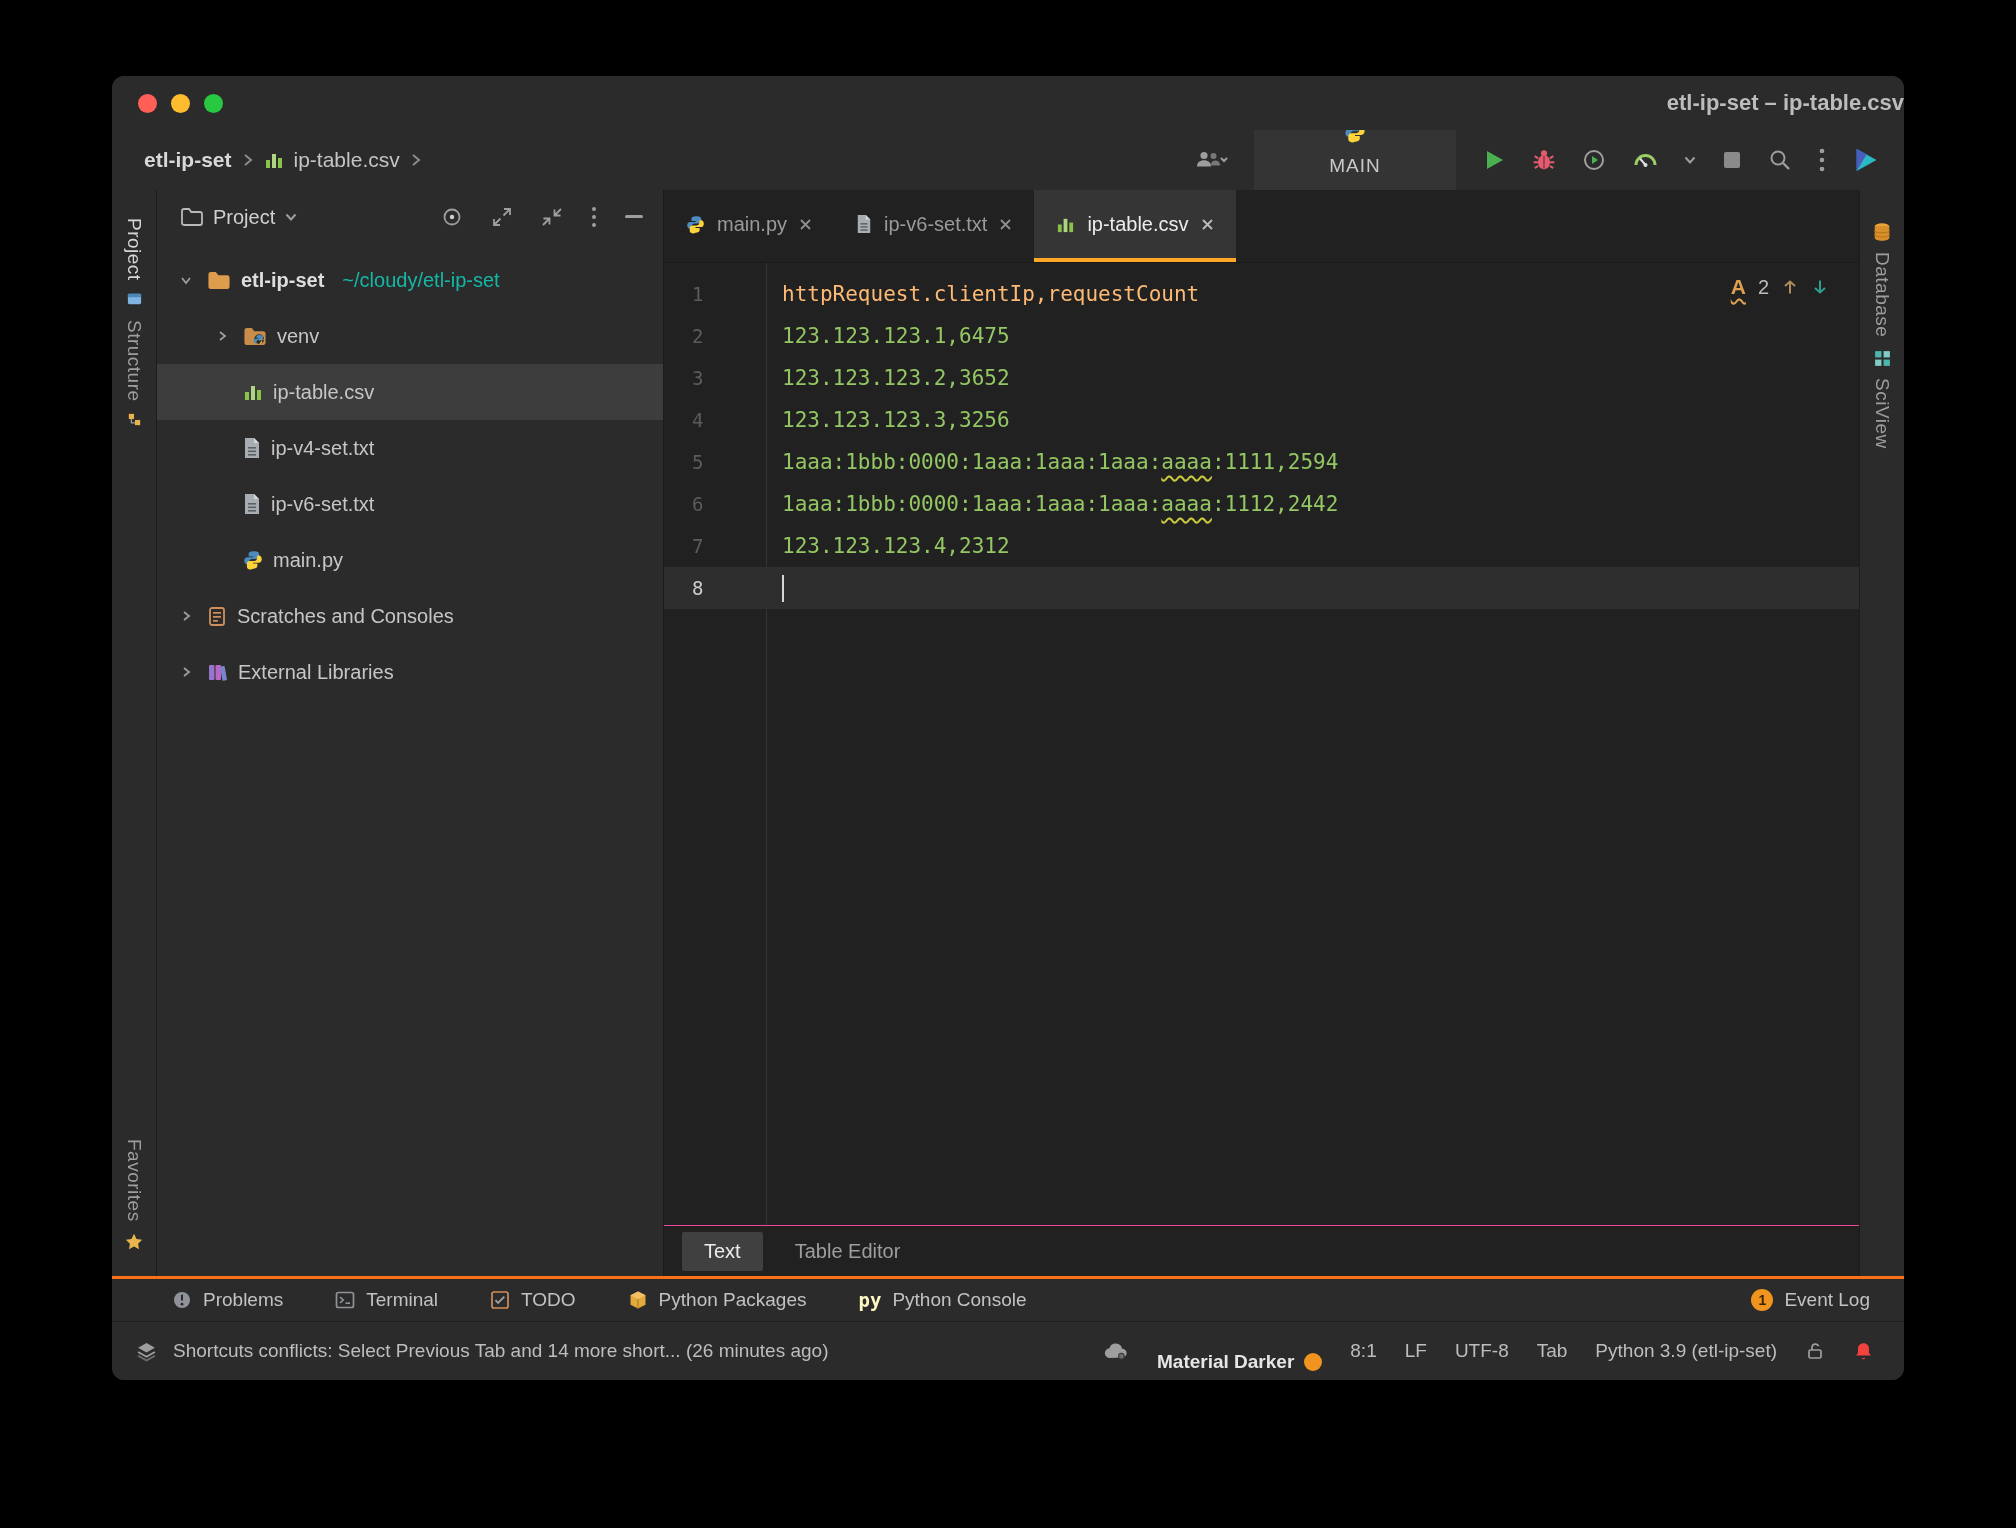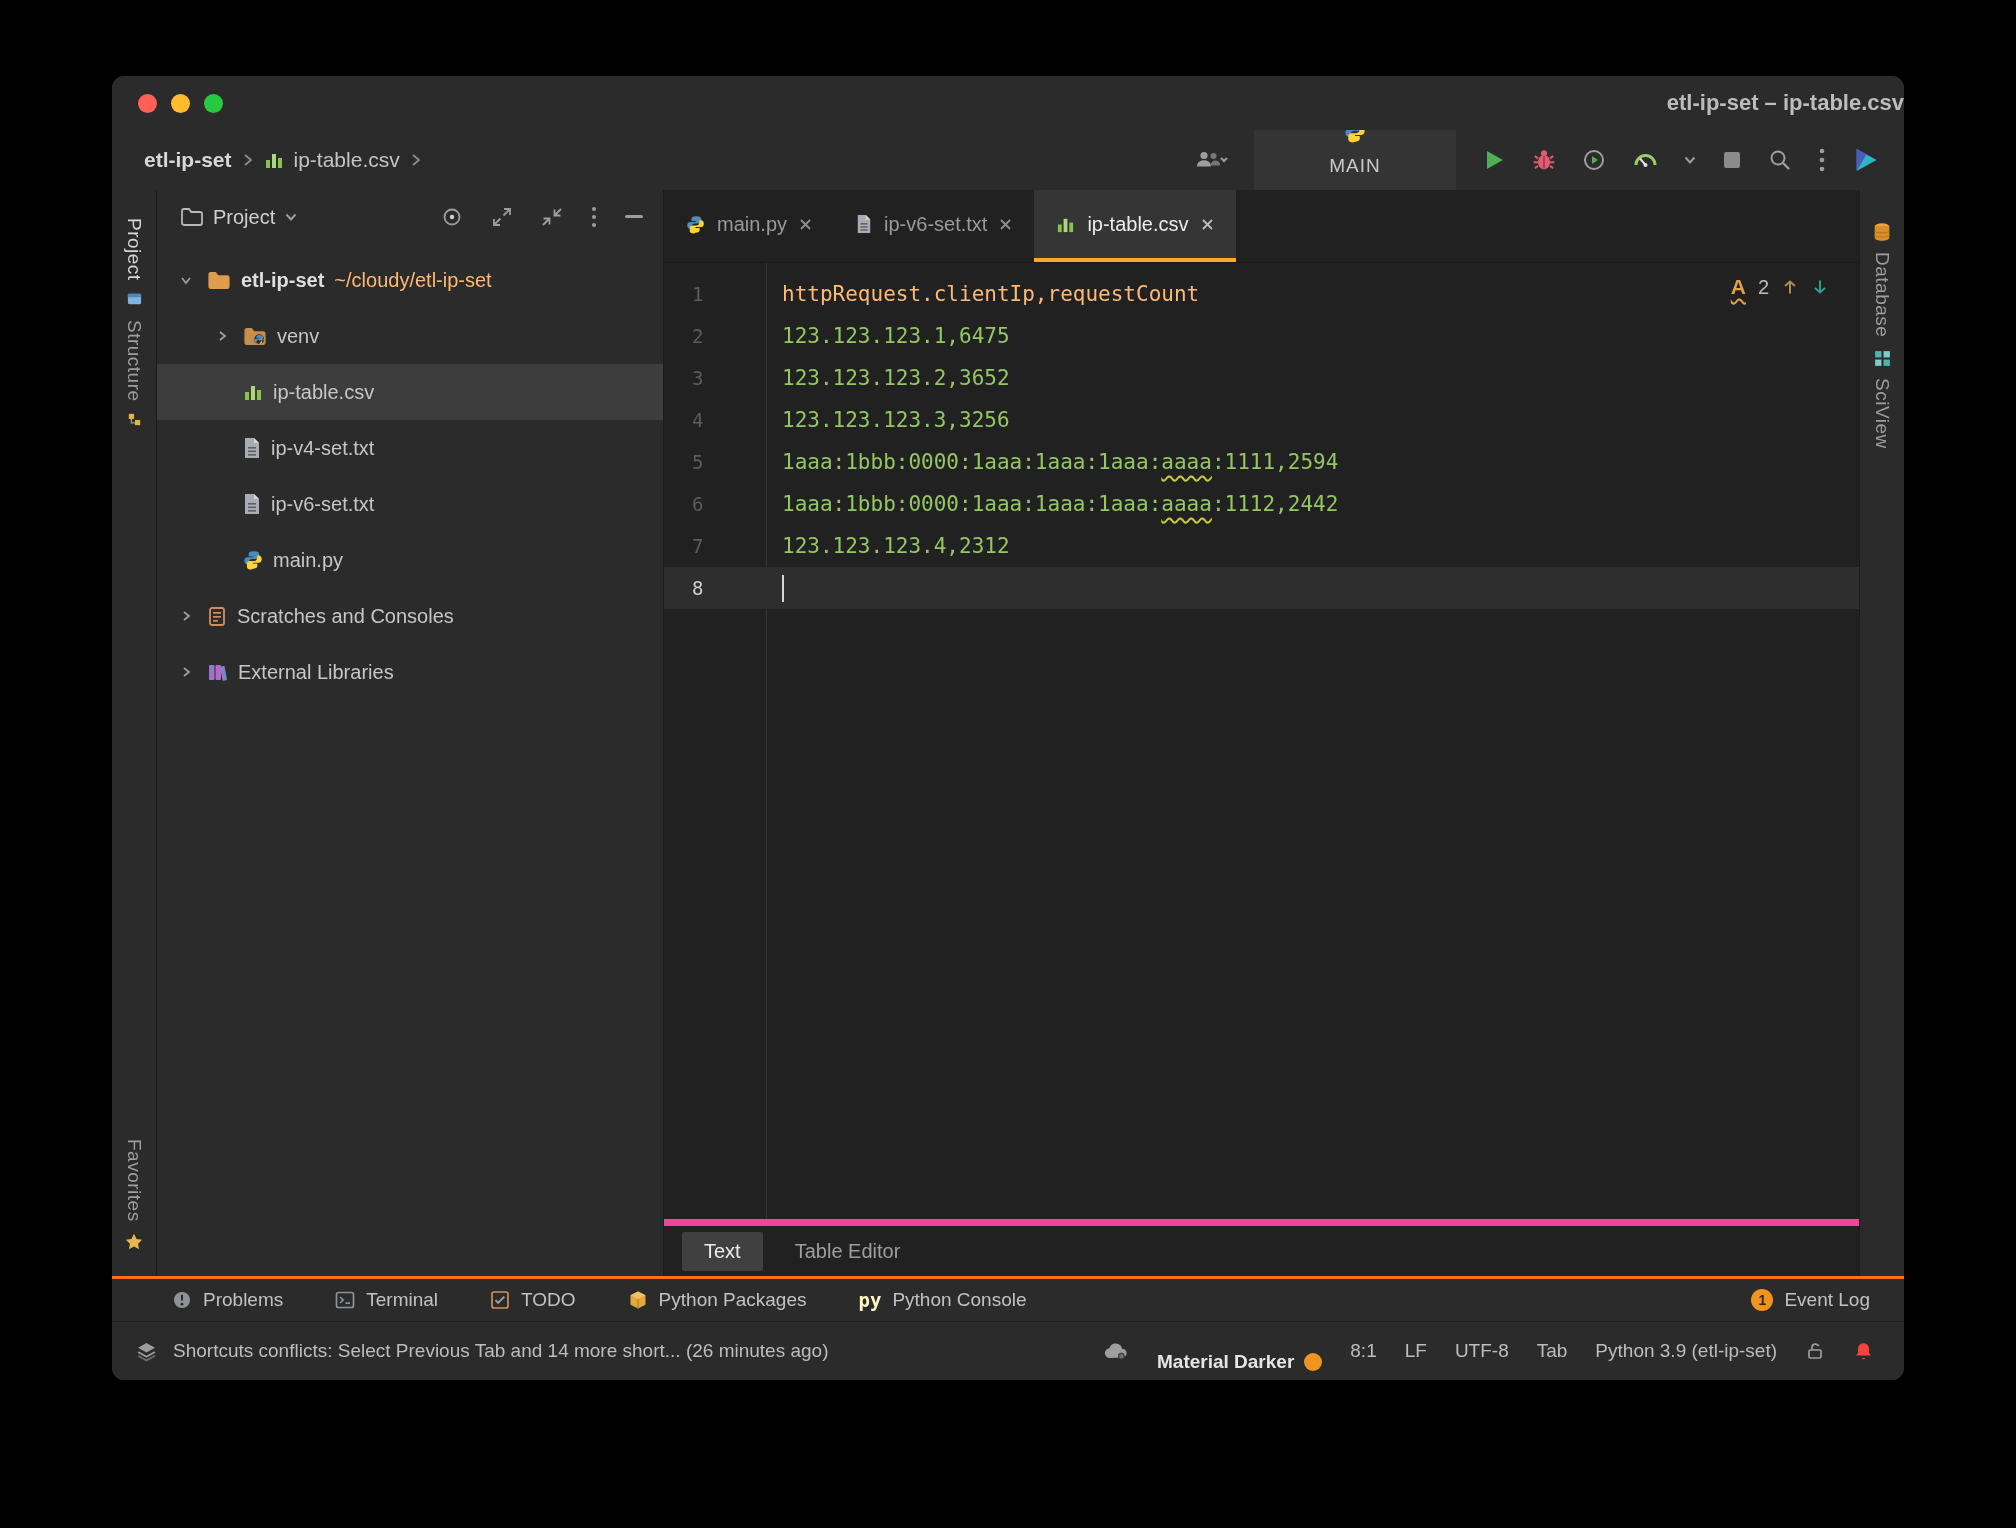--- a/index.html
+++ b/index.html
@@ -46,21 +46,21 @@
     display:flex;flex-direction:column;}
   .phead{height:54px;flex:none;display:flex;align-items:center;gap:10px;padding:0 20px 0 24px;}
   .phead .ptitle{font-size:20px;color:#d0d0d0;}
   .phead .ptools{margin-left:auto;display:flex;align-items:center;gap:28px;}
   .tree{flex:1;padding-top:8px;font-size:20px;color:#c6c6c6;overflow:hidden;}
   .trow{height:56px;display:flex;align-items:center;gap:10px;padding-left:18px;cursor:default;}
   .trow.l1{padding-left:54px;}
   .trow.sel{background:#3d3d3d;}
   .chev{width:22px;display:inline-flex;justify-content:center;}
   .tname.bold{font-weight:700;color:#dedede;}
-  .tpath{color:#fdba74;margin-left:0;}
+  .tpath{color:#14b8a6;margin-left:8px;}
   
   .editorcol{flex:1;min-width:0;display:flex;flex-direction:column;background:#212121;}
   .tabbar{height:72px;flex:none;display:flex;align-items:stretch;background:#212121;
     border-bottom:1px solid #1a1a1a;}
   .tab{display:flex;align-items:center;gap:12px;padding:0 22px;font-size:20px;color:#9a9a9a;
     border-bottom:4px solid transparent;}
   .tab.active{background:#353535;color:#ececec;border-bottom-color:#ffa726;}
   .edbody{flex:1;position:relative;overflow:hidden;
     font-family:"DejaVu Sans Mono", monospace;font-size:21px;}
   .gutterline{position:absolute;left:102px;top:0;bottom:0;width:1px;background:#353535;}
@@ -73,21 +73,21 @@
   .eline.cur .ln{color:#cdcdcd;}
   .c-head{color:#fdba74;}
   .c-green{color:#94c763;}
   .typo{text-decoration:underline wavy #c9c93e;text-underline-offset:6px;text-decoration-skip-ink:none;}
   .caret{display:inline-block;width:2px;height:27px;background:#d6d6d6;vertical-align:middle;}
   .insp{position:absolute;top:12px;right:30px;display:flex;align-items:center;gap:12px;
     font-family:"Liberation Sans",sans-serif;}
   .insp-a{font-size:21px;font-weight:700;color:#e0a14f;
     text-decoration:underline wavy #e0a14f;text-underline-offset:4px;}
   .insp-count{font-size:20px;color:#bdbdbd;}
-  .bottomtabs{height:50px;flex:none;border-top:7px solid #ec4899;display:flex;align-items:center;
+  .bottomtabs{height:50px;flex:none;border-top:1px solid #ec4899;display:flex;align-items:center;
     gap:10px;padding-left:18px;font-size:20px;}
   .btab{padding:8px 22px;color:#9e9e9e;border-radius:2px;}
   .btab.active{background:#404040;color:#ececec;}
   
   .bottombar{height:42px;flex:none;background:#2b2b2b;border-top:3px solid #f97316;
     display:flex;align-items:center;gap:52px;padding:0 34px 0 60px;font-size:19px;color:#c2c2c2;}
   .bbitem{display:flex;align-items:center;gap:11px;}
   .bbitem.right{margin-left:auto;}
   .pybadge{font-family:"DejaVu Sans Mono",monospace;font-weight:700;font-size:19px;color:#fef9c3;}
   .numbadge{width:22px;height:22px;border-radius:50%;background:#f0941f;color:#3a2404;

